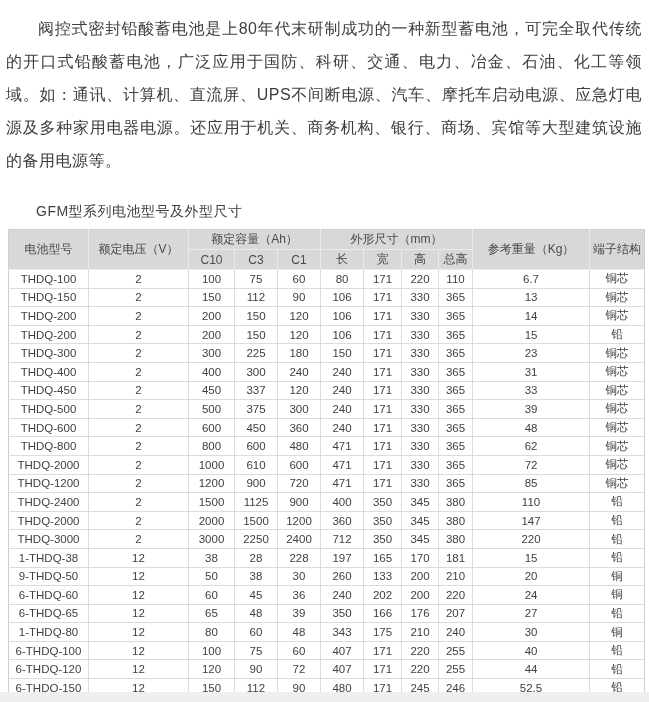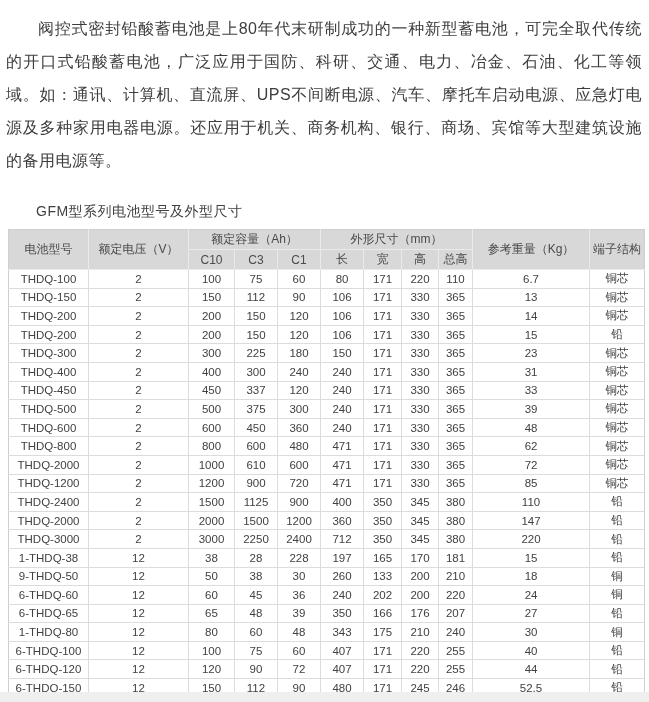--- a/index.html
+++ b/index.html
@@ -322,21 +322,21 @@
         <tr>
           <td>9-THDQ-50</td>
           <td>12</td>
           <td>50</td>
           <td>38</td>
           <td>30</td>
           <td>260</td>
           <td>133</td>
           <td>200</td>
           <td>210</td>
-          <td>18</td>
+          <td>20</td>
           <td>铜</td>
         </tr>
         <tr>
           <td>6-THDQ-60</td>
           <td>12</td>
           <td>60</td>
           <td>45</td>
           <td>36</td>
           <td>240</td>
           <td>202</td>

